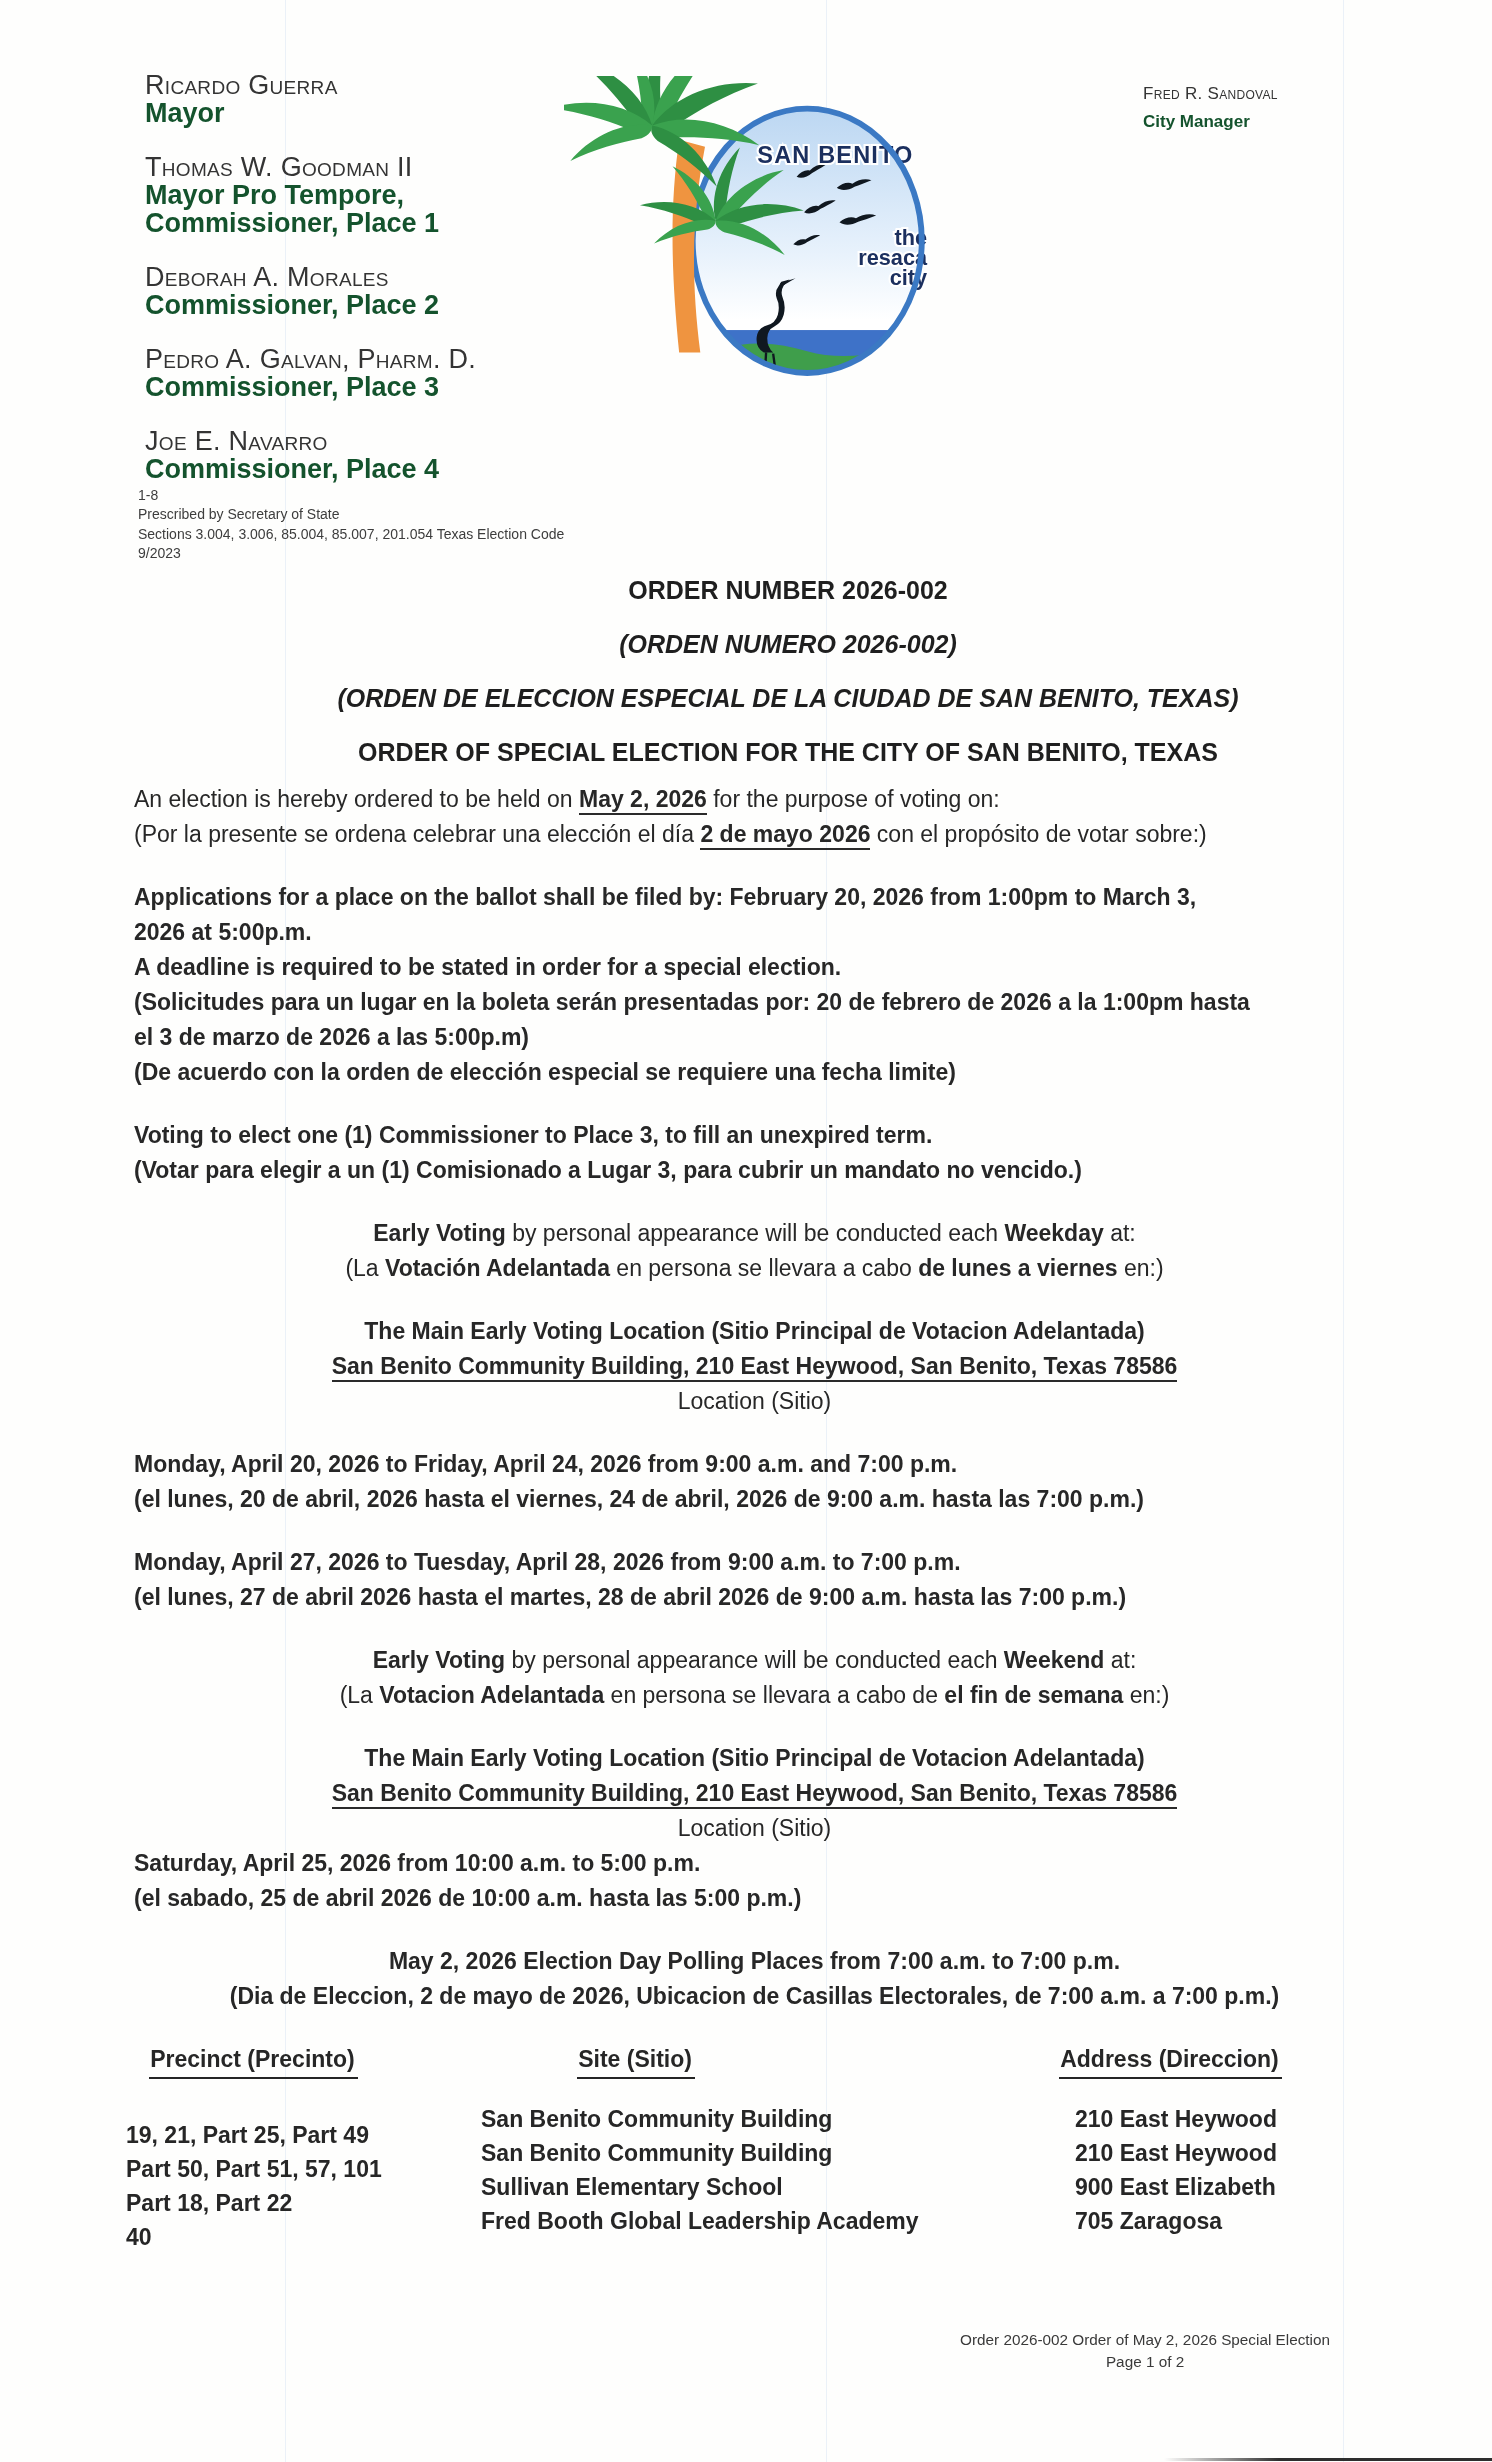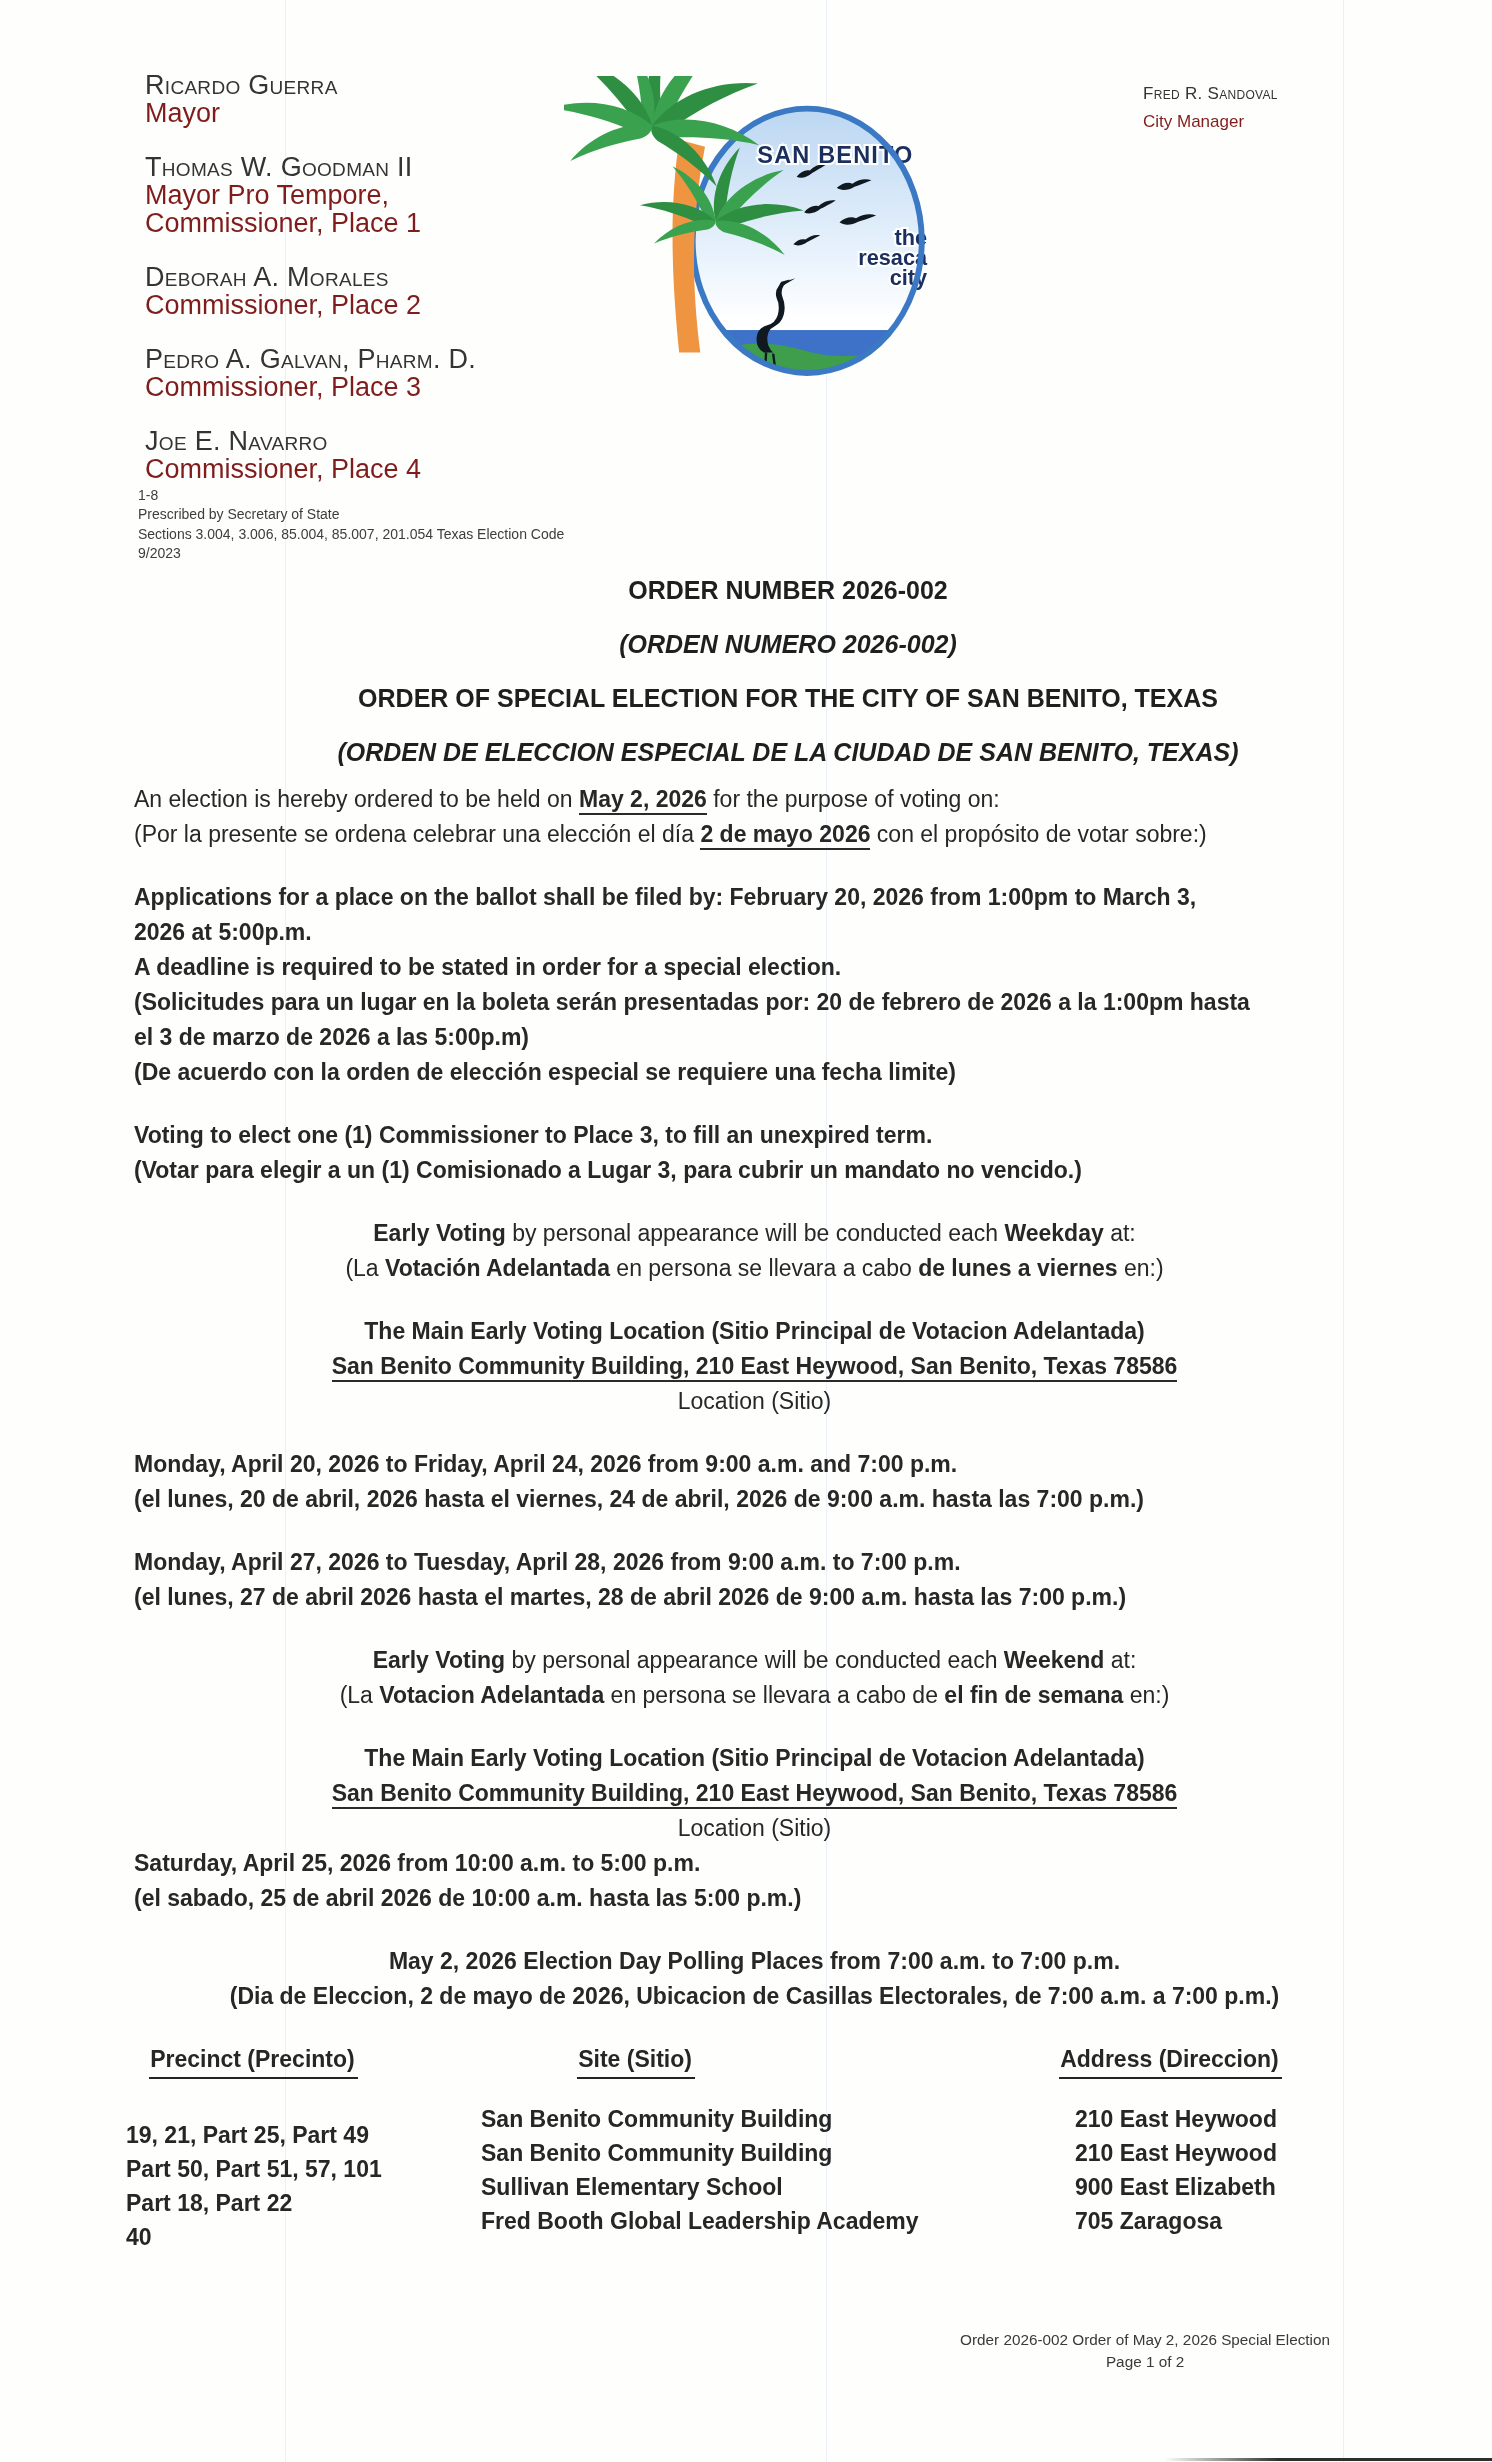--- a/index.html
+++ b/index.html
@@ -5,21 +5,21 @@
   html,body{margin:0;padding:0;background:#9a9a9a;}
   .page{position:relative;width:1492px;height:2462px;background:#fefefd;
         font-family:"Liberation Sans",sans-serif;color:#262626;overflow:hidden;}
   .scanline{position:absolute;top:0;width:1.2px;height:2462px;background:rgba(150,185,225,.18);}
   .edge-mark{position:absolute;left:1164px;top:2458px;width:329px;height:2.9px;
         background:linear-gradient(90deg,rgba(45,45,45,0),#2e2e2e 35%);}
   
   .officials{position:absolute;left:145px;top:71px;font-size:27px;line-height:28px;color:#3c3c3c;}
   .official{margin-bottom:26px;}
   .official-name{font-variant:small-caps;letter-spacing:0.3px;color:#343434;}
-  .official-title{color:#7f1d1d;}
+  .official-title{color:#14532d;font-weight:bold;}
   
   .manager{position:absolute;left:1143px;top:80px;font-size:17px;line-height:28px;color:#3c3c3c;}
   
   .form-note{position:absolute;left:138px;top:486px;font-size:14px;line-height:19.4px;color:#3d3d3d;}
   
   .logo{position:absolute;left:564px;top:76px;width:376px;height:306px;}
   .logo svg{width:100%;height:100%;}
   .seal-text{font-family:"Liberation Sans",sans-serif;font-weight:bold;fill:var(--logo-navy,#1b2f5e);
         stroke:#ffffff;stroke-width:7px;paint-order:stroke;}
   
@@ -160,22 +160,22 @@
   <div class="form-note">
     <div>1-8</div>
     <div>Prescribed by Secretary of State</div>
     <div>Sections 3.004, 3.006, 85.004, 85.007, 201.054 Texas Election Code</div>
     <div>9/2023</div>
   </div>
 
   <div class="title-block">
     <div class="title-line">ORDER NUMBER 2026-002</div>
     <div class="title-line bi">(ORDEN NUMERO 2026-002)</div>
+    <div class="title-line bi">(ORDEN DE ELECCION ESPECIAL DE LA CIUDAD DE SAN BENITO, TEXAS)</div>
     <div class="title-line">ORDER OF SPECIAL ELECTION FOR THE CITY OF SAN BENITO, TEXAS</div>
-    <div class="title-line bi">(ORDEN DE ELECCION ESPECIAL DE LA CIUDAD DE SAN BENITO, TEXAS)</div>
   </div>
 
   <div class="body">
       <div class="block">
         <div class="line left"><span>An election is hereby ordered to be held on </span><span class="b u">May 2, 2026</span><span> for the purpose of voting on:</span></div>
         <div class="line left"><span class="i">(Por la presente se ordena celebrar una elección el día </span><span class="b i u">2 de mayo 2026</span><span class="i"> con el propósito de votar sobre:)</span></div>
       </div>
       <div class="block">
         <div class="line left"><span class="b">Applications for a place on the ballot shall be filed by: February 20, 2026 from 1:00pm to March 3,</span></div>
         <div class="line left"><span class="b">2026 at 5:00p.m.</span></div>

